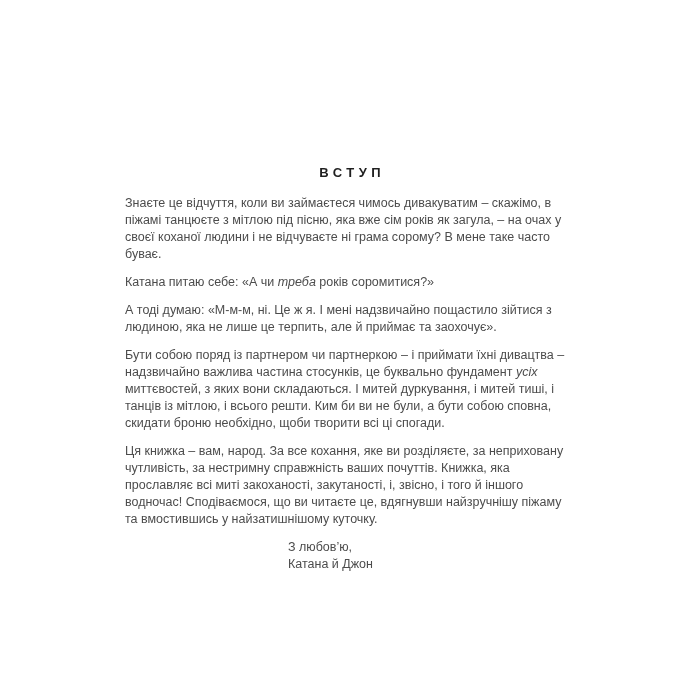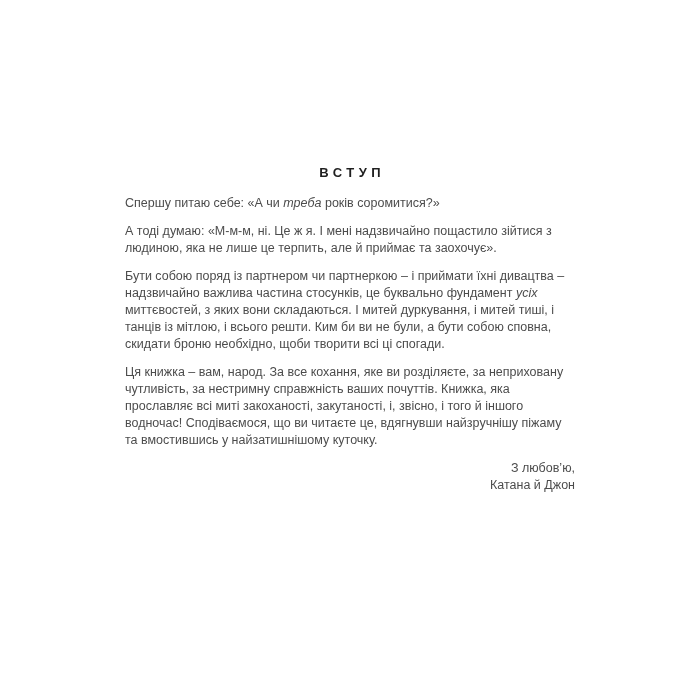--- a/index.html
+++ b/index.html
@@ -48,35 +48,35 @@
     text-align: left;
   }
   .body-text p.para em {
   }
   .signature {
     margin-top: 11px;
     padding-left: 163px;
     font-size: 12.5px;
     line-height: 17px;
     color: var(--body-text);
-    text-align: right;
   }
   .signature div {
     white-space: nowrap;
   }
 </style>
 </head>
 <body>
 
 <div class="page">
   <div class="content">
     <h1 class="title">ВСТУП</h1>
 
     <div class="body-text">
-        <p class="para"><span>Спершу питаю себе: «А чи </span><em>треба</em><span> років соромитися?»</span></p>
+        <p class="para"><span>Знаєте це відчуття, коли ви займаєтеся чимось дивакуватим – скажімо, в піжамі танцюєте з мітлою під пісню, яка вже сім років як загула, – на очах у своєї коханої людини і не відчуваєте ні грама сорому? В мене таке часто буває.</span></p>
+        <p class="para"><span>Катана питаю себе: «А чи </span><em>треба</em><span> років соромитися?»</span></p>
         <p class="para"><span>А тоді думаю: «М-м-м, ні. Це ж я. І мені надзвичайно пощастило зійтися з людиною, яка не лише це терпить, але й приймає та заохочує».</span></p>
         <p class="para"><span>Бути собою поряд із партнером чи партнеркою – і приймати їхні дивацтва – надзвичайно важлива частина стосунків, це буквально фундамент </span><em>усіх</em><span> миттєвостей, з яких вони складаються. І митей дуркування, і митей тиші, і танців із мітлою, і всього решти. Ким би ви не були, а бути собою сповна, скидати броню необхідно, щоби творити всі ці спогади.</span></p>
         <p class="para"><span>Ця книжка – вам, народ. За все кохання, яке ви розділяєте, за неприховану чутливість, за нестримну справжність ваших почуттів. Книжка, яка прославляє всі миті закоханості, закутаності, і, звісно, і того й іншого водночас! Сподіваємося, що ви читаєте це, вдягнувши найзручнішу піжаму та вмостившись у найзатишнішому куточку.</span></p>
       </div>
 
     <div class="signature">
       <div>З любов’ю,</div>
       <div>Катана й Джон</div>
     </div>
   </div>

